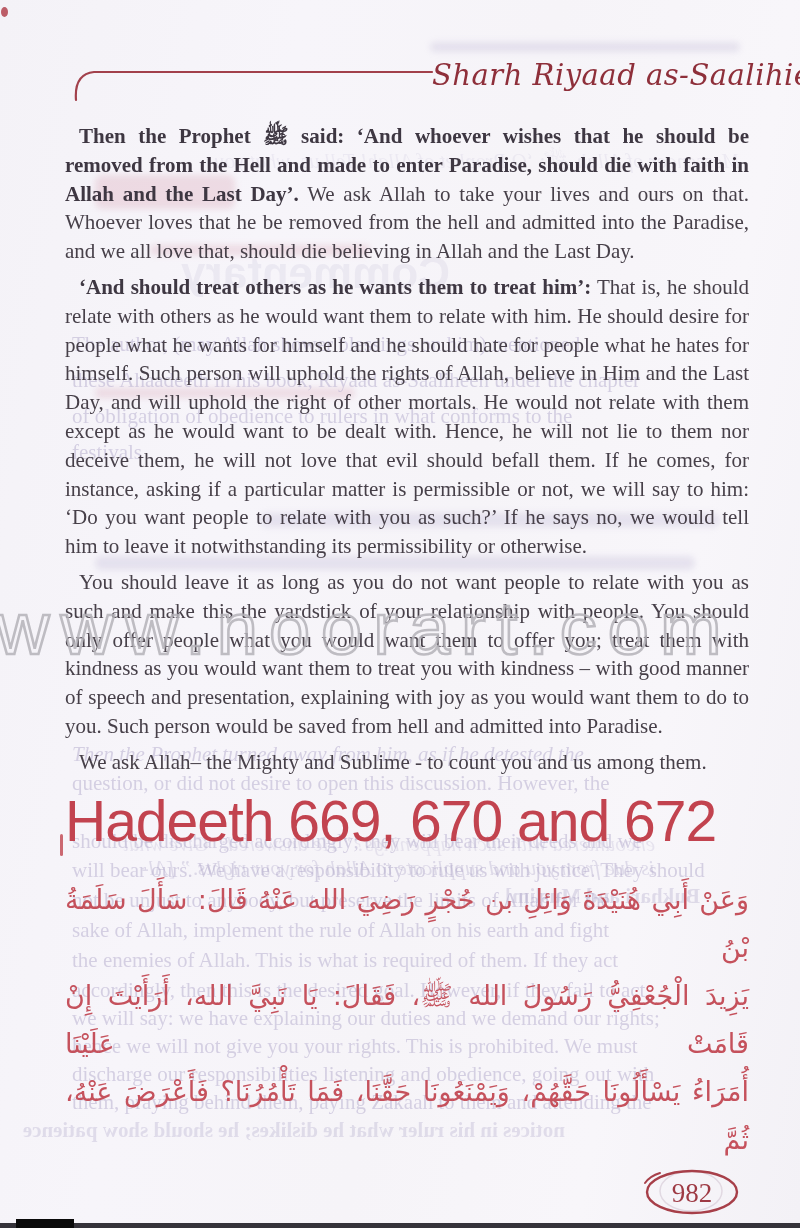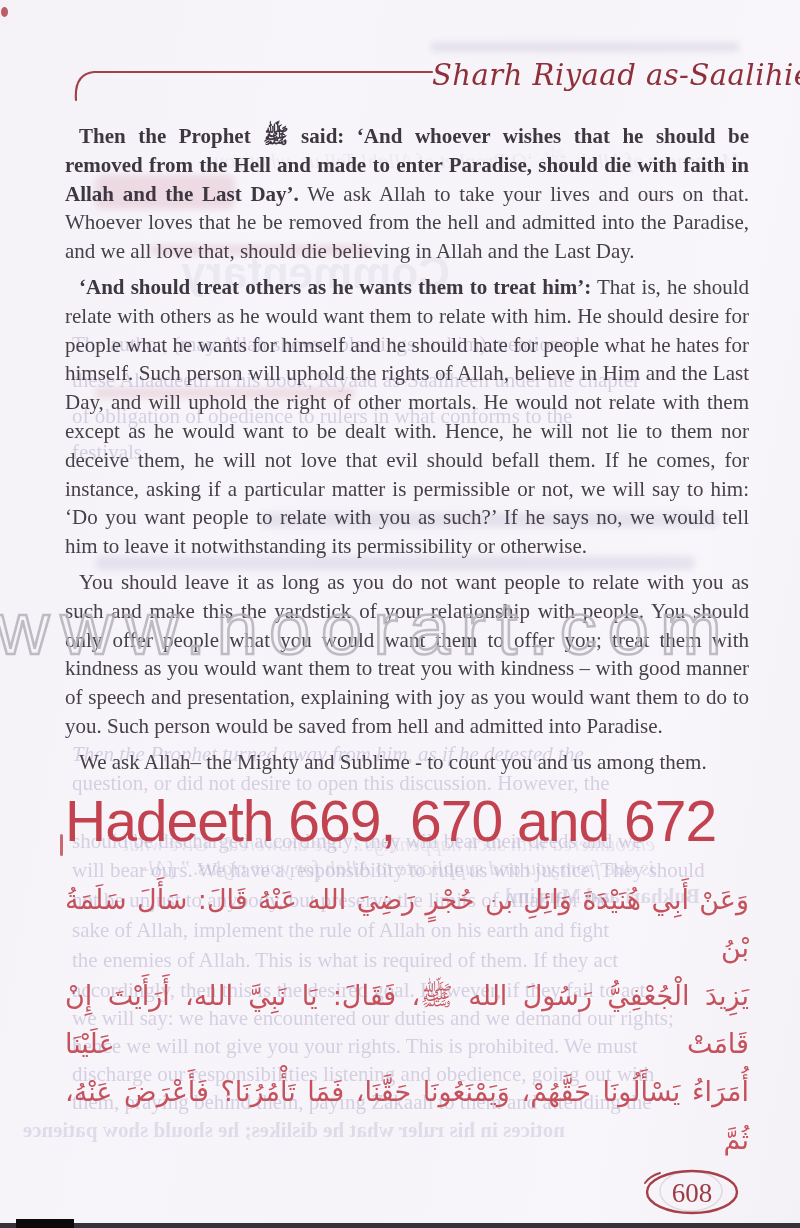--- a/index.html
+++ b/index.html
@@ -88,21 +88,21 @@
       <div class="ghost-line" style="top: 404px;">of obligation of obedience to rulers in what conforms to the</div>
       <div class="ghost-line" style="top: 440px;">festivals</div>
       <div class="ghost-line" style="top: 742px; font-style: italic;">Then the Prophet turned away from him, as if he detested the</div>
       <div class="ghost-line" style="top: 771px;">question, or did not desire to open this discussion. However, the</div>
       <div class="ghost-line" style="top: 829px;">should be discharged accordingly; they will bear their deeds and we</div>
       <div class="ghost-line" style="top: 888px;">not be unjust to anybody, but preserve the limits of Allah for the</div>
       <div class="ghost-line" style="top: 858px;">will bear ours. We have a responsibility to rule us with justice. They should</div>
       <div class="ghost-line" style="top: 918px;">sake of Allah, implement the rule of Allah on his earth and fight</div>
       <div class="ghost-line" style="top: 948px;">the enemies of Allah. This is what is required of them. If they act</div>
       <div class="ghost-line" style="top: 978px;">accordingly, then this is the desired goal. However, if they fail to act,</div>
-      <div class="ghost-line" style="top: 1006px;">we will say: we have encountered our duties and we demand our rights;</div>
+      <div class="ghost-line" style="top: 1006px;">we will say: we have explaining our duties and we demand our rights;</div>
       <div class="ghost-line" style="top: 1034px;">hence we will not give you your rights. This is prohibited. We must</div>
       <div class="ghost-line" style="top: 1062px;">discharge our responsibilities listening and obedience, going out with</div>
       <div class="ghost-line" style="top: 1090px;">them, praying behind them, paying Zakaah to them and attending the</div>
       <div class="ghost-mirror italic" style="top: 148px; left: 80px; width: 660px; opacity: 0.13;">Messenger of Allah ﷺ: ‘O Prophet of Allah! Tell us, what you</div>
       <div class="ghost-mirror heading" style="top: 248px; left: 70px; width: 380px; opacity: 0.14;">Commentary</div>
       <div class="ghost-mirror italic" style="top: 832px; left: 95px; width: 560px; opacity: 0.22;">encountered with such happenings?” He answered: ‘Give what</div>
       <div class="ghost-mirror italic" style="top: 856px; left: 95px; width: 560px; opacity: 0.32;">is due from you and supplicate to Allah for your rights.” [Al-</div>
       <div class="ghost-mirror bold" style="top: 884px; left: 460px; width: 240px; opacity: 0.32;">Bukhari and Muslim]</div>
       <div class="ghost-mirror bold" style="top: 1118px; left: 65px; width: 500px; opacity: 0.3;">notices in his ruler what he dislikes; he should show patience</div>
     </div>
@@ -128,21 +128,21 @@
   </div>
 
   <div class="watermark">www.noorart.com</div>
 
   <div class="page-number-badge">
     <svg width="100" height="52" viewBox="0 0 100 52">
       <ellipse cx="49" cy="25" rx="31" ry="20" fill="none" stroke="#d8cdd8" stroke-width="1.5" opacity="0.7"></ellipse>
       <ellipse cx="50" cy="26" rx="45" ry="21" fill="none" stroke="#a73f49" stroke-width="2.4"></ellipse>
       <path d="M 3 17 Q 8 10 18 7" fill="none" stroke="#a73f49" stroke-width="2" stroke-linecap="round"></path>
     </svg>
-    <div class="page-number">608</div>
+    <div class="page-number">982</div>
   </div>
 
   <div class="speck-top-left"></div>
   <div class="speck-margin"></div>
   <div class="bottom-edge-line"></div>
   <div class="bottom-edge-block"></div>
 
 </div>
 
 </body></html>

